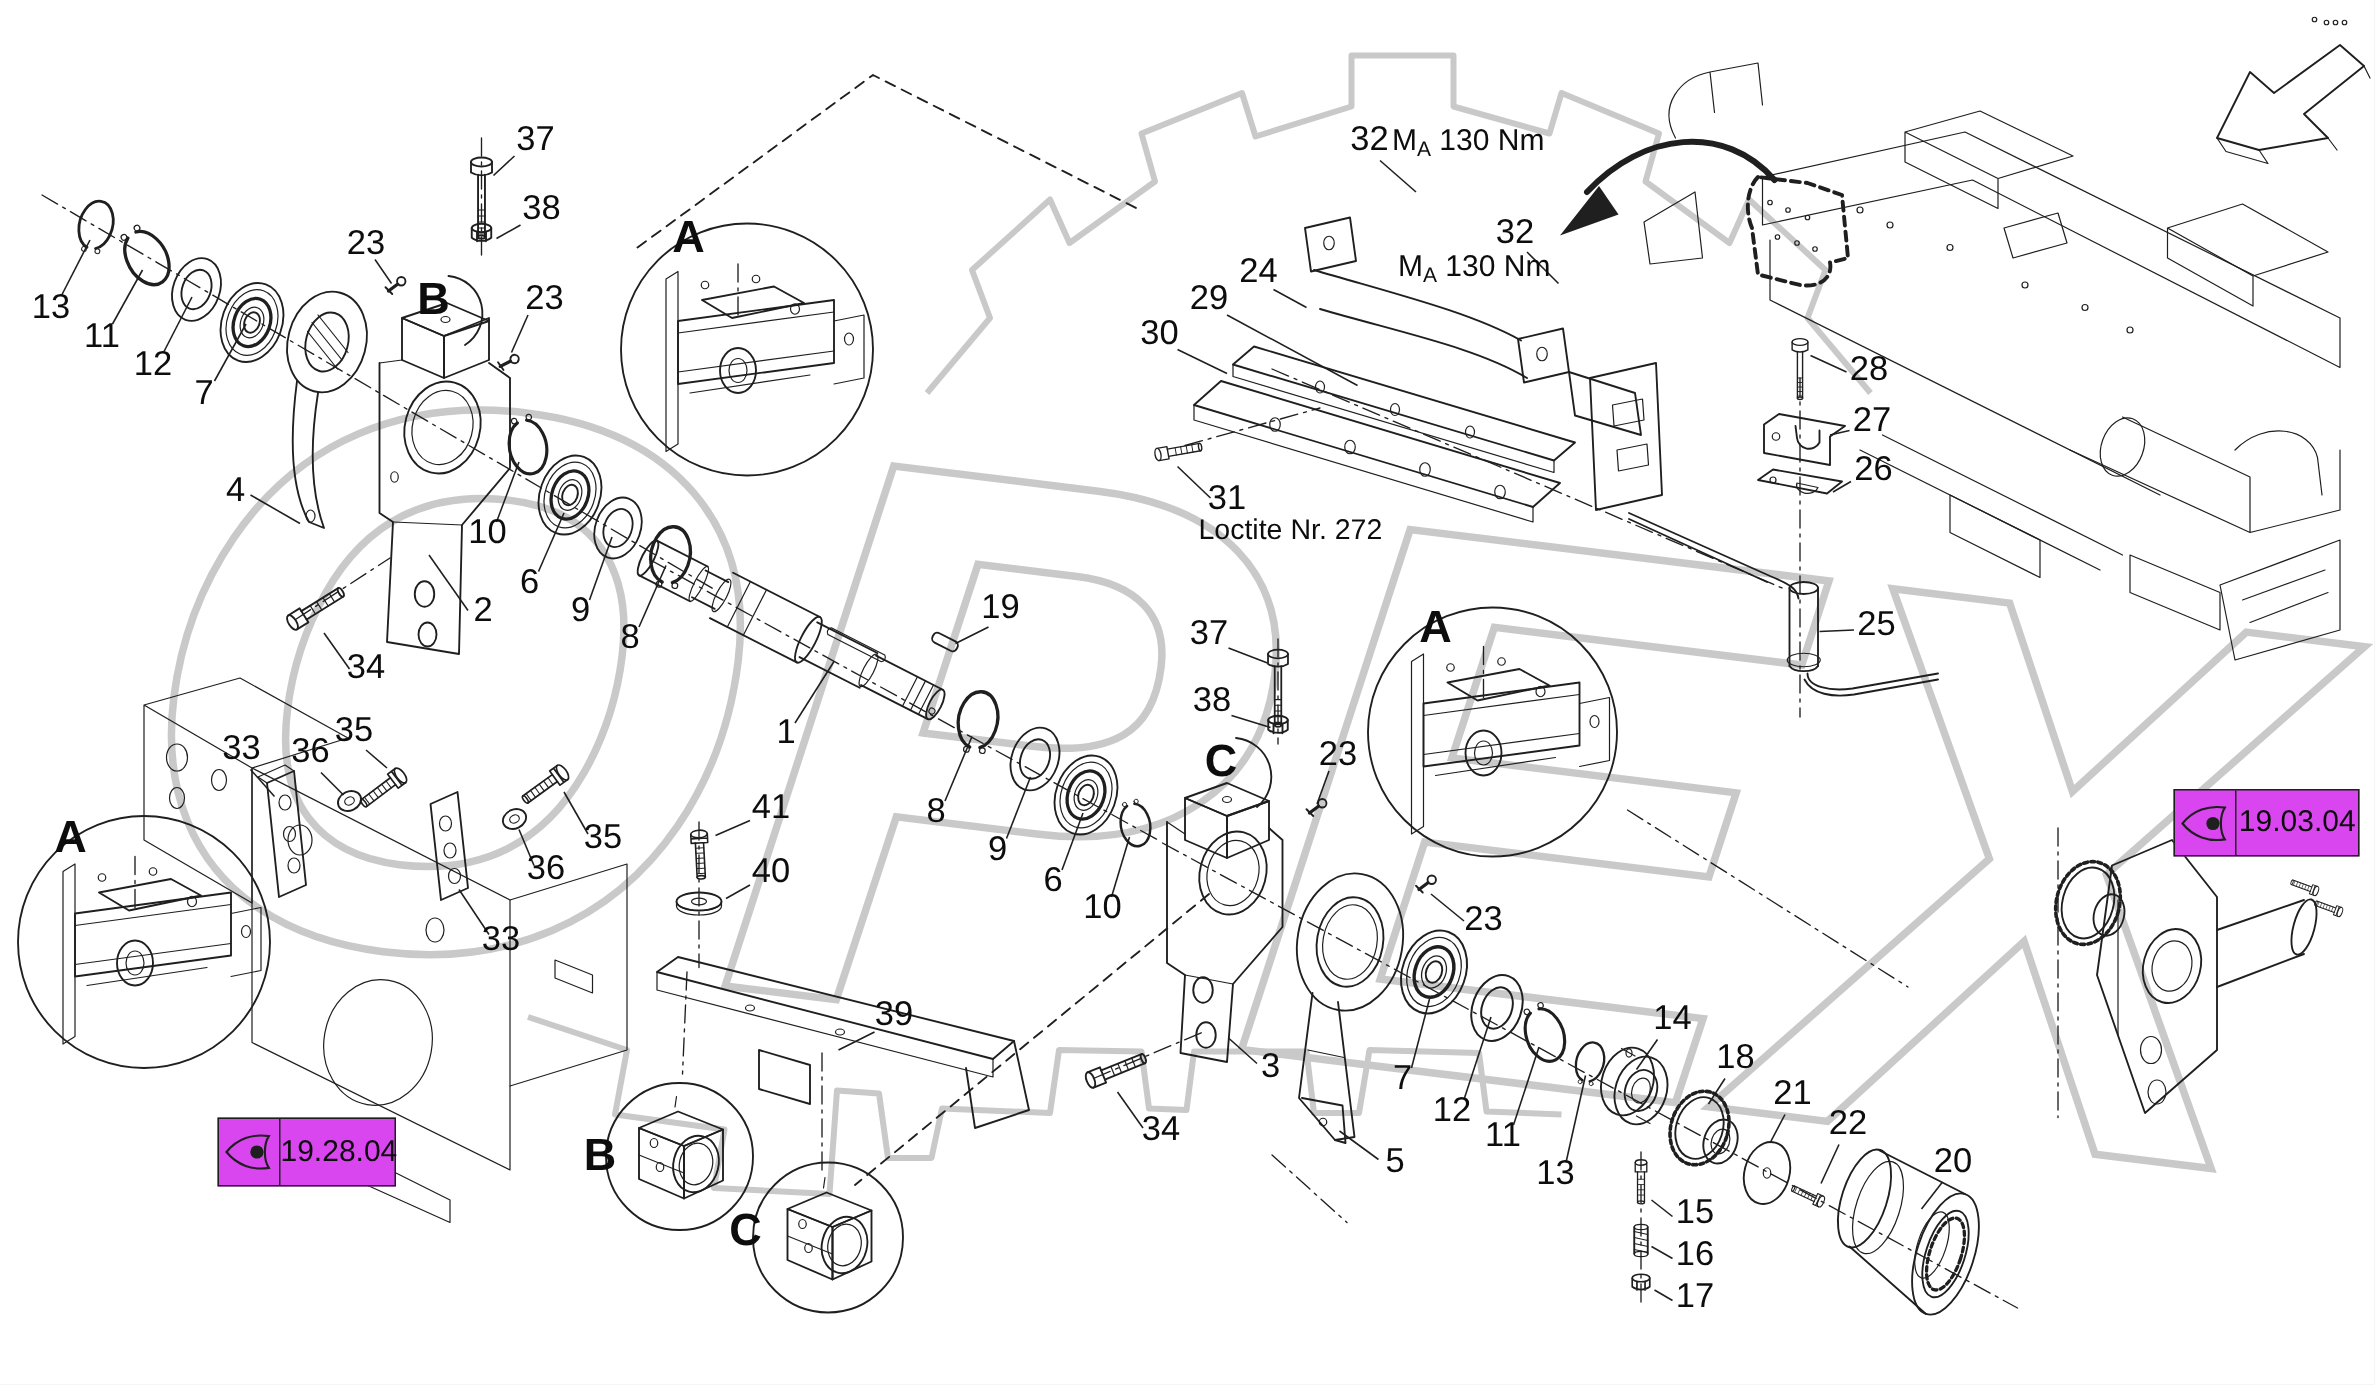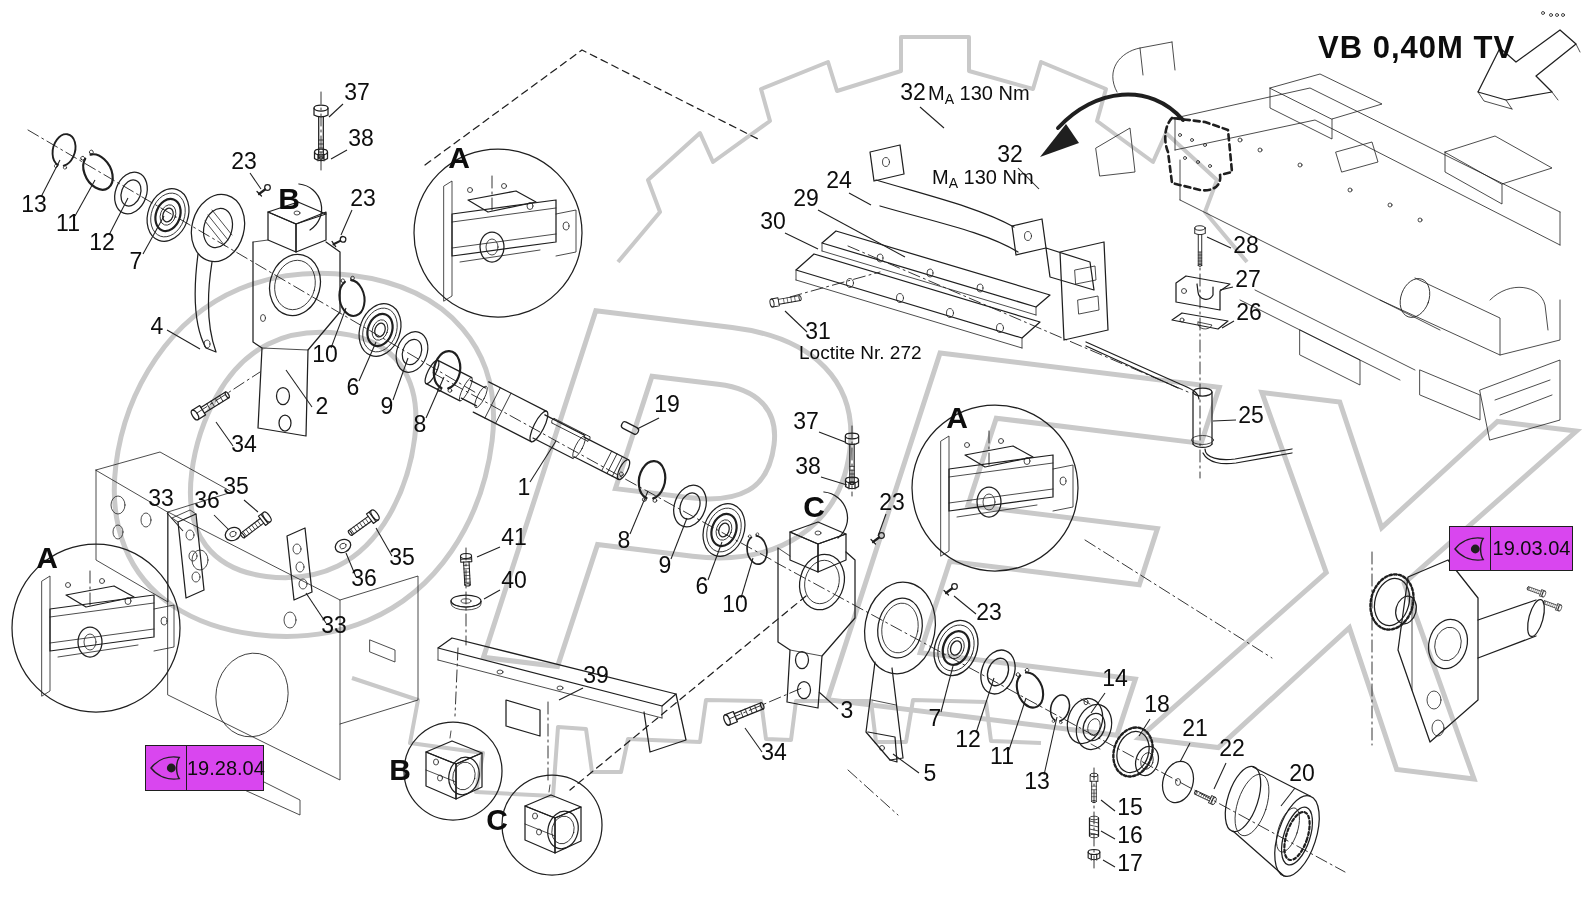--- a/index.html
+++ b/index.html
@@ -569,21 +569,20 @@
         <text x="289" y="209" class="detail-letter">B</text>
         <text x="400" y="780" class="detail-letter">B</text>
         <text x="814" y="517" class="detail-letter">C</text>
         <text x="497" y="830" class="detail-letter">C</text>
         <text x="928" y="100" class="torque"><tspan>M</tspan><tspan dy="4" class="sub">A</tspan><tspan dy="-4"> 130 Nm</tspan></text>
         <text x="932" y="184" class="torque"><tspan>M</tspan><tspan dy="4" class="sub">A</tspan><tspan dy="-4"> 130 Nm</tspan></text>
         <text x="799" y="359" class="note">Loctite Nr. 272</text>
       </g>
 </svg>
 
-<div id="title">VB 0,40M TV</div>
 
 <div class="refbox" style="left:145px;top:745px;width:117px;height:44px">
   <span class="reficon">
     <svg width="34" height="30" viewBox="0 0 38 34">
       <path d="M2,17 C10,7 22,3 34,5 C30,11 30,23 34,29 C22,31 10,27 2,17 Z" fill="none" stroke="#1f1f1f" stroke-width="1.6"></path>
       <circle cx="25" cy="17" r="5" fill="#1f1f1f"></circle>
     </svg>
   </span>
   <span class="refcode">19.28.04</span>
 </div>

